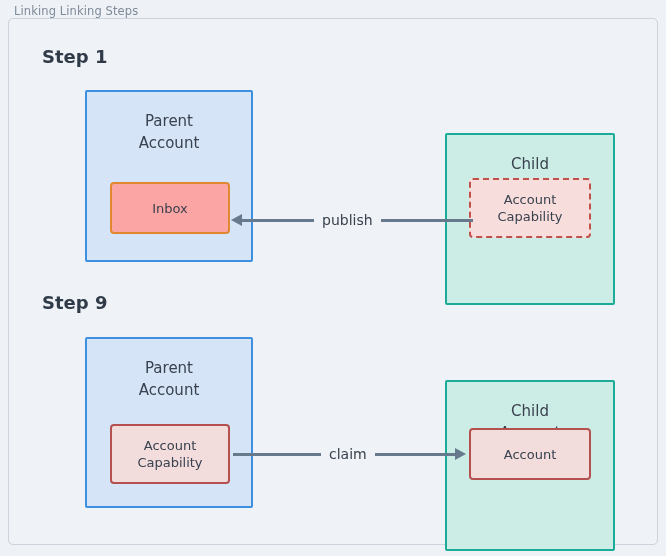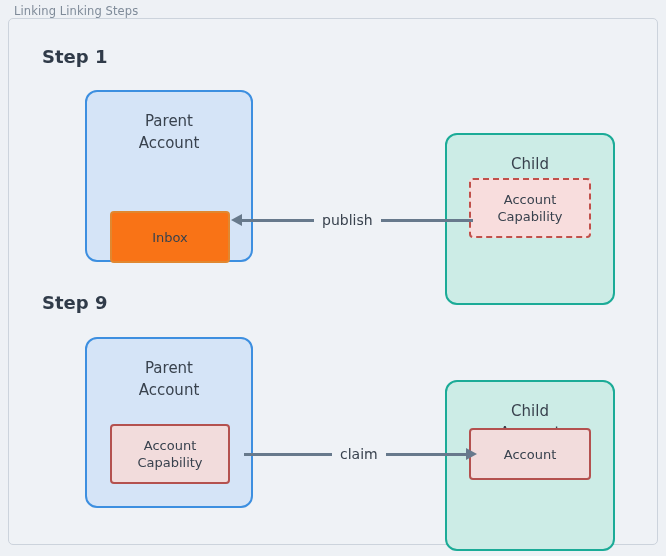--- a/index.html
+++ b/index.html
@@ -49,21 +49,21 @@
   }
   .step-label.step1 { left: 42px; top: 46px; }
   .step-label.step2 { left: 42px; top: 292px; }
 
   
   .account-box {
     position: absolute;
     box-sizing: border-box;
     border-width: 2px;
     border-style: solid;
-    border-radius: 12px;
+    border-radius: 2px;
   }
   .account-box.parent {
     background: #d5e4f7;
     border-color: #3d8fe0;
   }
   .account-box.child {
     background: #ccece6;
     border-color: #1bab97;
     margin-top: 43px;
   }
@@ -96,24 +96,23 @@
     display: flex;
     align-items: center;
     justify-content: center;
     text-align: center;
     font-size: 13px;
     line-height: 17px;
     color: #39424e;
     white-space: pre-line;
   }
   .node.inbox {
-    background: #f97316;
+    background: #fca5a5;
     border-style: solid;
     border-color: #e1872f;
-    margin-top: 29px;
   }
   .node.capability-dashed {
     background: #f8dddd;
     border-style: dashed;
     border-color: #c0504a;
   }
   .node.capability-solid {
     background: #f2dcdc;
     border-style: solid;
     border-color: #b4514f;
@@ -159,21 +158,21 @@
     border-bottom: 6px solid transparent;
     border-right: 11px solid #67798c;
   }
   .arrow-head.right {
     border-top: 6px solid transparent;
     border-bottom: 6px solid transparent;
     border-left: 11px solid #67798c;
   }
 
   .edge-publish { left: 231px; top: 210px; width: 240px; }
-  .edge-claim   { left: 244px; top: 444px; width: 240px; }
+  .edge-claim   { left: 233px; top: 444px; width: 240px; }
 </style>
 </head>
 <body>
 
 <div class="figure-title">Linking Linking Steps</div>
 
 <div class="diagram-frame"></div>
 
 <div class="step-label step1">Step 1</div>
 

